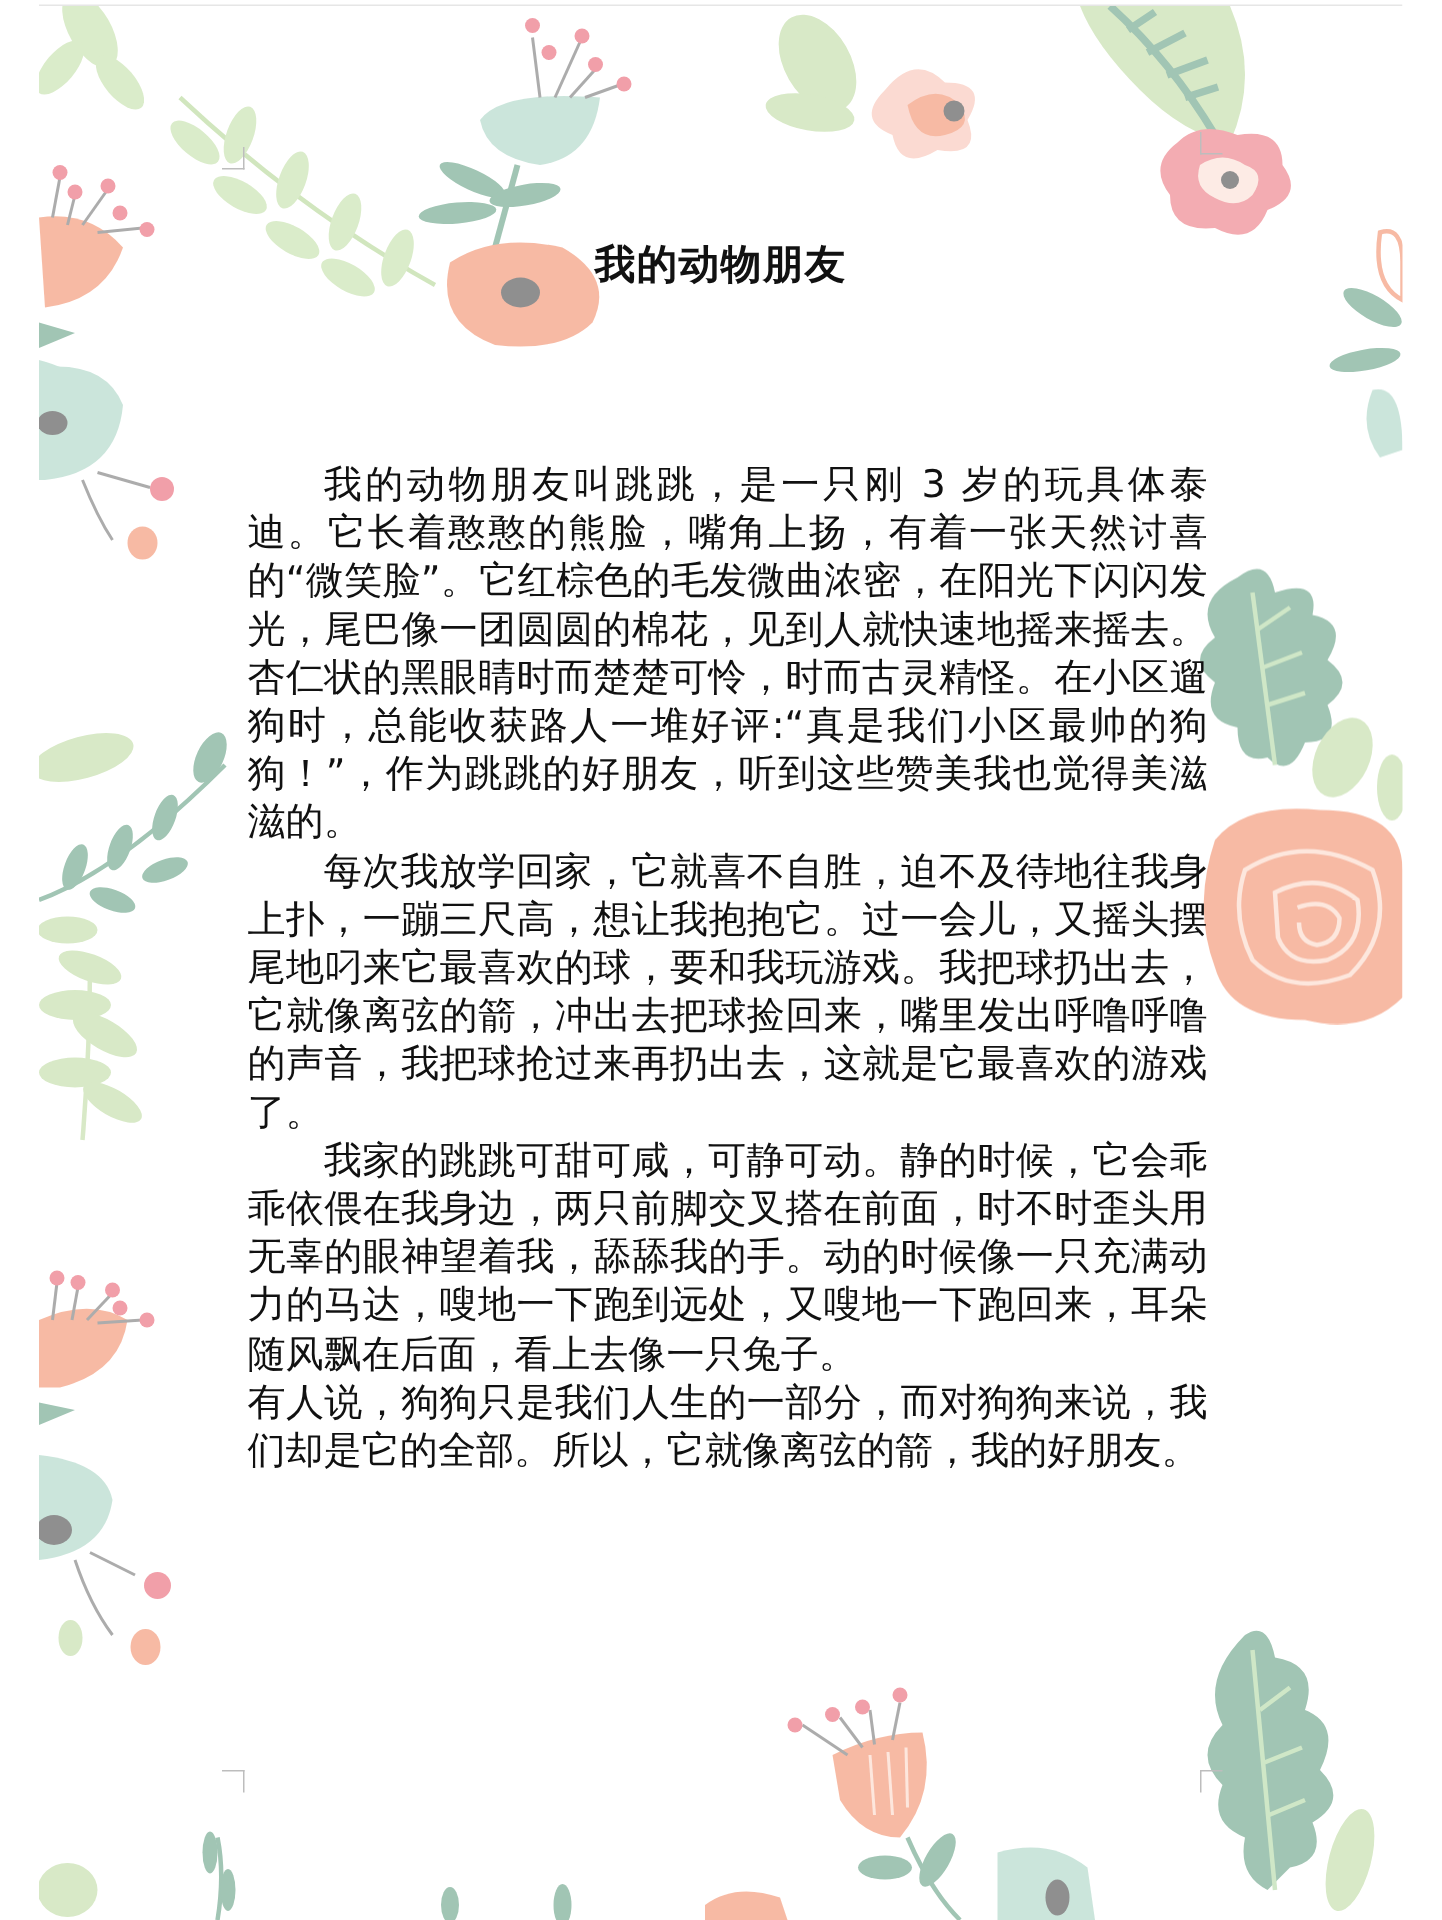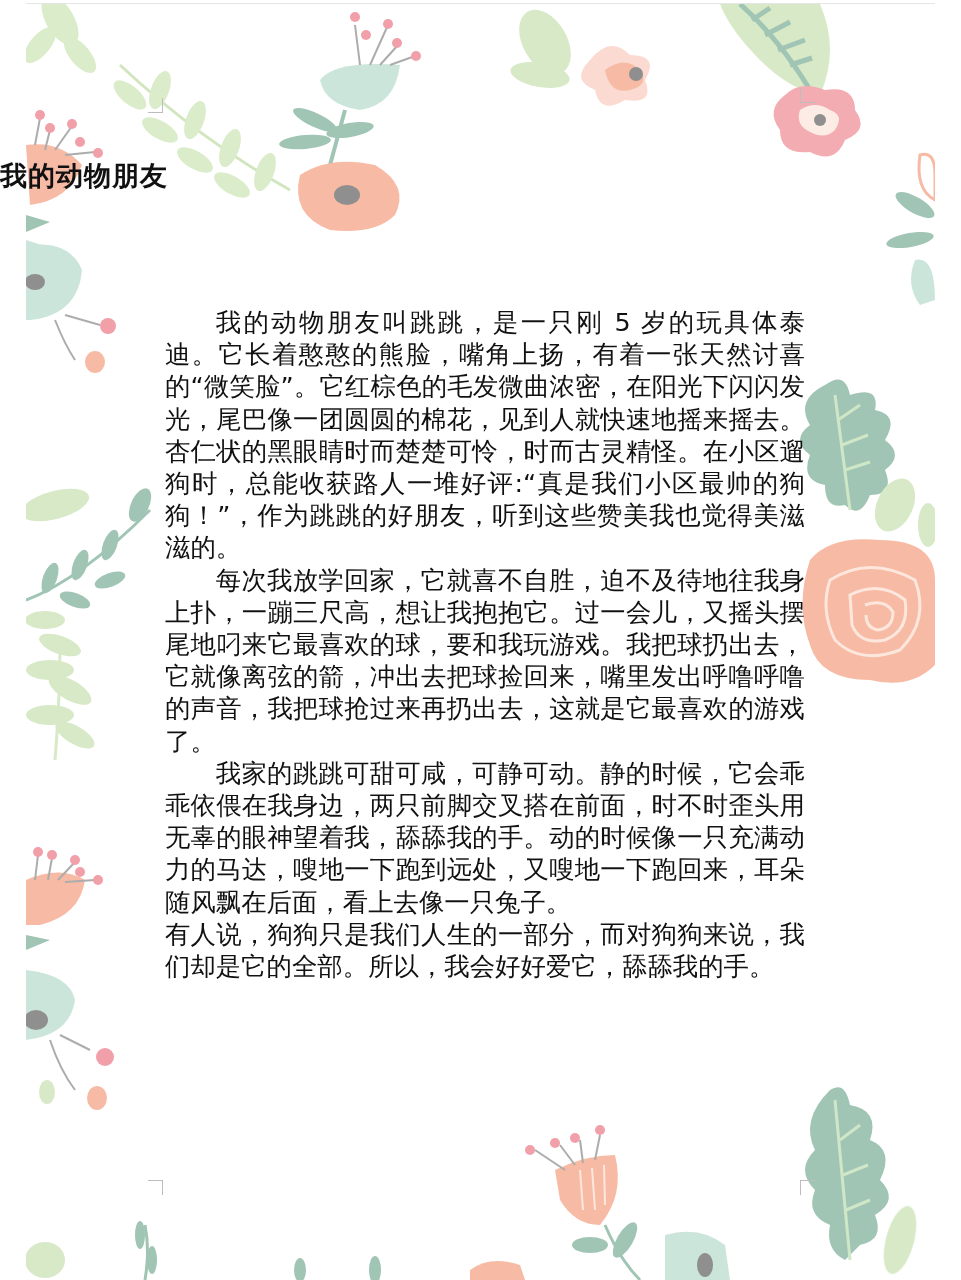--- a/index.html
+++ b/index.html
@@ -2,21 +2,21 @@
 <html><head>
 <meta charset="utf-8">
 <style>
   html, body { margin:0; padding:0; }
   body { width:961px; height:1280px; background:#ffffff; position:relative; overflow:hidden;
          font-family:"DejaVu Sans","Liberation Sans",sans-serif; }
   .page { position:absolute; left:26px; top:4px; width:909px; height:1276px; background:#ffffff; overflow:hidden; }
   .topline { position:absolute; left:26px; top:3px; width:909px; height:1px; background:#e6e6e6; }
   .deco { position:absolute; left:0; top:0; width:961px; height:1280px; }
   .crop { position:absolute; width:14px; height:14px; border-color:#bdbdbd; border-style:solid; border-width:0; }
-  .title { position:absolute; left:0; width:961px; top:158px; font-size:27px; font-weight:bold; color:#111; letter-spacing:1px; }
+  .title { position:absolute; left:0; width:961px; top:158px; text-align:center; font-size:27px; font-weight:bold; color:#111; letter-spacing:1px; }
   .body { position:absolute; left:165px; top:306px; width:640px; font-size:25.4px; line-height:32.2px; color:#111; }
   .body p { margin:0; text-align:justify; text-align-last:left; }
   .indent { text-indent:2em; }
 </style>
 </head>
 <body>
 
 <div class="topline"></div>
 
 <div class="page"></div>
@@ -246,17 +246,17 @@
 </svg>
 
 <div class="crop" style="left:148px;top:98px;border-right-width:1px;border-bottom-width:1px;"></div>
 <div class="crop" style="left:800px;top:88px;border-left-width:1px;border-bottom-width:1px;"></div>
 <div class="crop" style="left:148px;top:1180px;border-right-width:1px;border-top-width:1px;"></div>
 <div class="crop" style="left:800px;top:1180px;border-left-width:1px;border-top-width:1px;"></div>
 
 <div class="title">我的动物朋友</div>
 
 <div class="body">
-  <p class="indent">我的动物朋友叫跳跳，是一只刚 5 岁的玩具体泰迪。它长着憨憨的熊脸，嘴角上扬，有着一张天然讨喜的“微笑脸”。它红棕色的毛发微曲浓密，在阳光下闪闪发光，尾巴像一团圆圆的棉花，见到人就快速地摇来摇去。杏仁状的黑眼睛时而楚楚可怜，时而古灵精怪。在小区遛狗时，总能收获路人一堆好评:“真是我们小区最帅的狗狗！”，作为跳跳的好朋友，听到这些赞美我也觉得美滋滋的。</p>
+  <p class="indent">我的动物朋友叫跳跳，是一只刚 3 岁的玩具体泰迪。它长着憨憨的熊脸，嘴角上扬，有着一张天然讨喜的“微笑脸”。它红棕色的毛发微曲浓密，在阳光下闪闪发光，尾巴像一团圆圆的棉花，见到人就快速地摇来摇去。杏仁状的黑眼睛时而楚楚可怜，时而古灵精怪。在小区遛狗时，总能收获路人一堆好评:“真是我们小区最帅的狗狗！”，作为跳跳的好朋友，听到这些赞美我也觉得美滋滋的。</p>
   <p class="indent">每次我放学回家，它就喜不自胜，迫不及待地往我身上扑，一蹦三尺高，想让我抱抱它。过一会儿，又摇头摆尾地叼来它最喜欢的球，要和我玩游戏。我把球扔出去，它就像离弦的箭，冲出去把球捡回来，嘴里发出呼噜呼噜的声音，我把球抢过来再扔出去，这就是它最喜欢的游戏了。</p>
   <p class="indent">我家的跳跳可甜可咸，可静可动。静的时候，它会乖乖依偎在我身边，两只前脚交叉搭在前面，时不时歪头用无辜的眼神望着我，舔舔我的手。动的时候像一只充满动力的马达，嗖地一下跑到远处，又嗖地一下跑回来，耳朵随风飘在后面，看上去像一只兔子。</p>
-  <p>有人说，狗狗只是我们人生的一部分，而对狗狗来说，我们却是它的全部。所以，我会好好爱它，舔舔我的手。</p>
+  <p>有人说，狗狗只是我们人生的一部分，而对狗狗来说，我们却是它的全部。所以，它就像离弦的箭，我的好朋友。</p>
 </div>
 
 </body></html>

